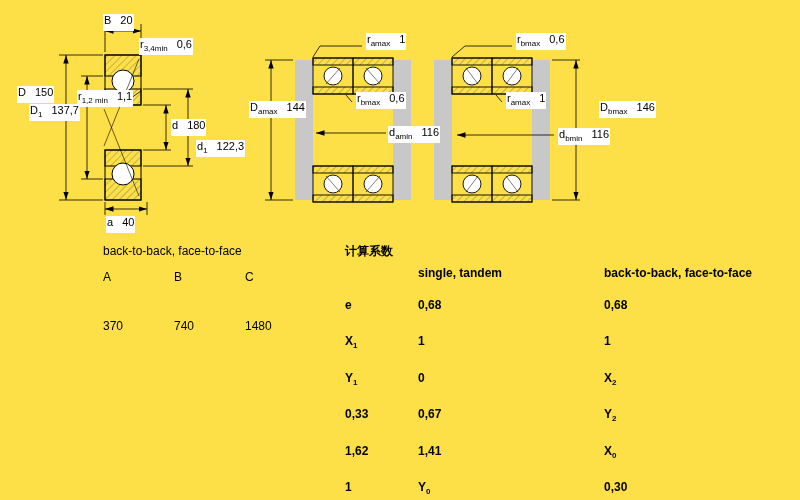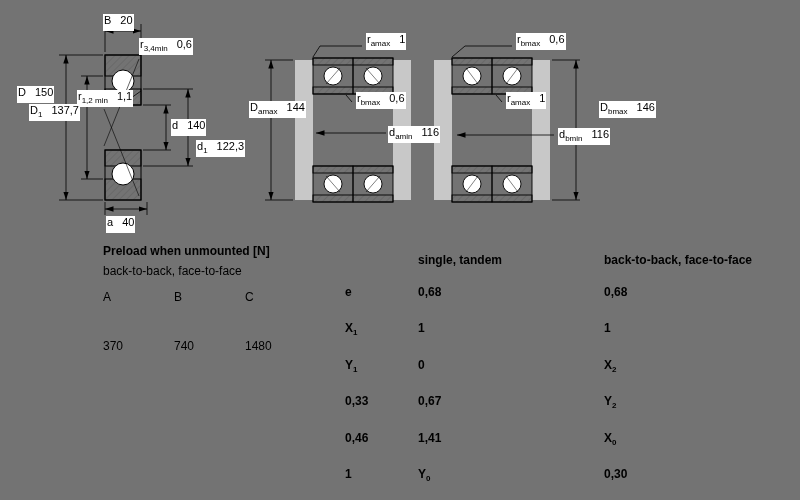--- a/index.html
+++ b/index.html
@@ -2,21 +2,21 @@
 <html><head>
 <meta charset="utf-8">
 <style>
   * { margin:0; padding:0; box-sizing:border-box; }
   html,body { background:#fff; }
   body {
     width:800px; height:500px;
     font-family:"Liberation Sans", sans-serif;
     color:#000;
   }
-  .page { position:relative; width:800px; height:500px; background:#737373; overflow:hidden; }
+  .page { position:relative; width:800px; height:500px; background:#fde047; overflow:hidden; }
   svg.drawing { position:absolute; left:0; top:0; }
   .lbl {
     position:absolute; font-size:11px; line-height:13px;
     white-space:nowrap; background:#fff; padding:0 1px;
   }
   .lbl sub { font-size:8px; }
   .lbl .val { margin-left:9px; }
   .section { position:absolute; font-size:12px; line-height:13px; }
   .section .title { font-weight:bold; margin-bottom:7px; font-size:12px; }
   .prow { display:grid; grid-template-columns:71px 71px 71px;margin-top:36px; }
@@ -151,21 +151,21 @@
   <div class="lbl" style="left:17px;top:86px">
     <span>D</span><sub></sub><span class="val">150</span>
   </div>
   <div class="lbl" style="left:77px;top:90px">
     <span>r</span><sub>1,2 min</sub><span class="val">1,1</span>
   </div>
   <div class="lbl" style="left:29px;top:104px">
     <span>D</span><sub>1</sub><span class="val">137,7</span>
   </div>
   <div class="lbl" style="left:171px;top:119px">
-    <span>d</span><sub></sub><span class="val">140</span>
+    <span>d</span><sub></sub><span class="val">180</span>
   </div>
   <div class="lbl" style="left:196px;top:140px">
     <span>d</span><sub>1</sub><span class="val">122,3</span>
   </div>
   <div class="lbl" style="left:106px;top:216px">
     <span>a</span><sub></sub><span class="val">40</span>
   </div>
 
   <div class="lbl" style="left:366px;top:33px">
     <span>r</span><sub>amax</sub><span class="val">1</span>
@@ -187,35 +187,35 @@
     <span>r</span><sub>amax</sub><span class="val">1</span>
   </div>
   <div class="lbl" style="left:599px;top:101px">
     <span>D</span><sub>bmax</sub><span class="val">146</span>
   </div>
   <div class="lbl" style="left:558px;top:128px">
     <span>d</span><sub>bmin</sub><span class="val">116</span>
   </div>
 
   <div class="section" style="left:103px;top:245px">
-    <div class="title">Preload when unmounted [N]</div>
     <div>back-to-back, face-to-face</div>
     <div class="prow phead">
       <span>A</span>
       <span>B</span>
       <span>C</span>
     </div>
     <div class="prow">
       <span>370</span>
       <span>740</span>
       <span>1480</span>
     </div>
   </div>
 
   <div class="section" style="left:345px;top:245px">
+    <div class="title">计算系数</div>
     <div class="fgrid">
       <span class="cell"></span>
       <span class="cell">single, tandem</span>
       <span class="cell">back-to-back, face-to-face</span>
 
       <span class="cell"><span>e</span><sub></sub></span>
       <span class="cell">0,68</span>
       <span class="cell">0,68</span>
 
       <span class="cell"><span>X</span><sub>1</sub></span>
@@ -223,21 +223,21 @@
       <span class="cell">1</span>
 
       <span class="cell"><span>Y</span><sub>1</sub></span>
       <span class="cell">0</span>
 
       <span class="cell"><span>X</span><sub>2</sub></span>
       <span class="cell">0,33</span>
       <span class="cell">0,67</span>
 
       <span class="cell"><span>Y</span><sub>2</sub></span>
-      <span class="cell">0,46</span>
+      <span class="cell">1,62</span>
       <span class="cell">1,41</span>
 
       <span class="cell"><span>X</span><sub>0</sub></span>
       <span class="cell">1</span>
 
       <span class="cell"><span>Y</span><sub>0</sub></span>
       <span class="cell">0,30</span>
       <span class="cell">0,76</span>
     </div>
   </div>

